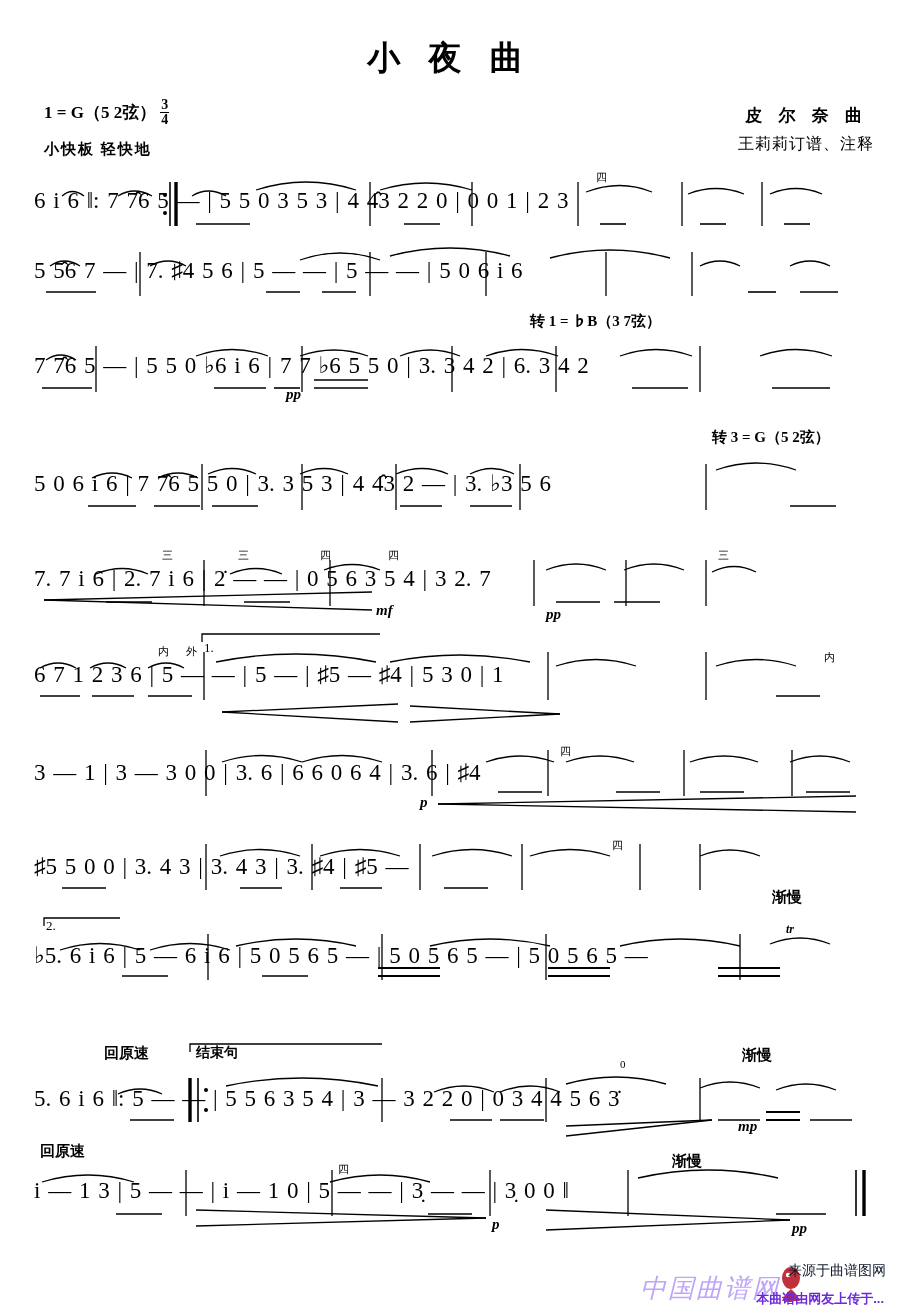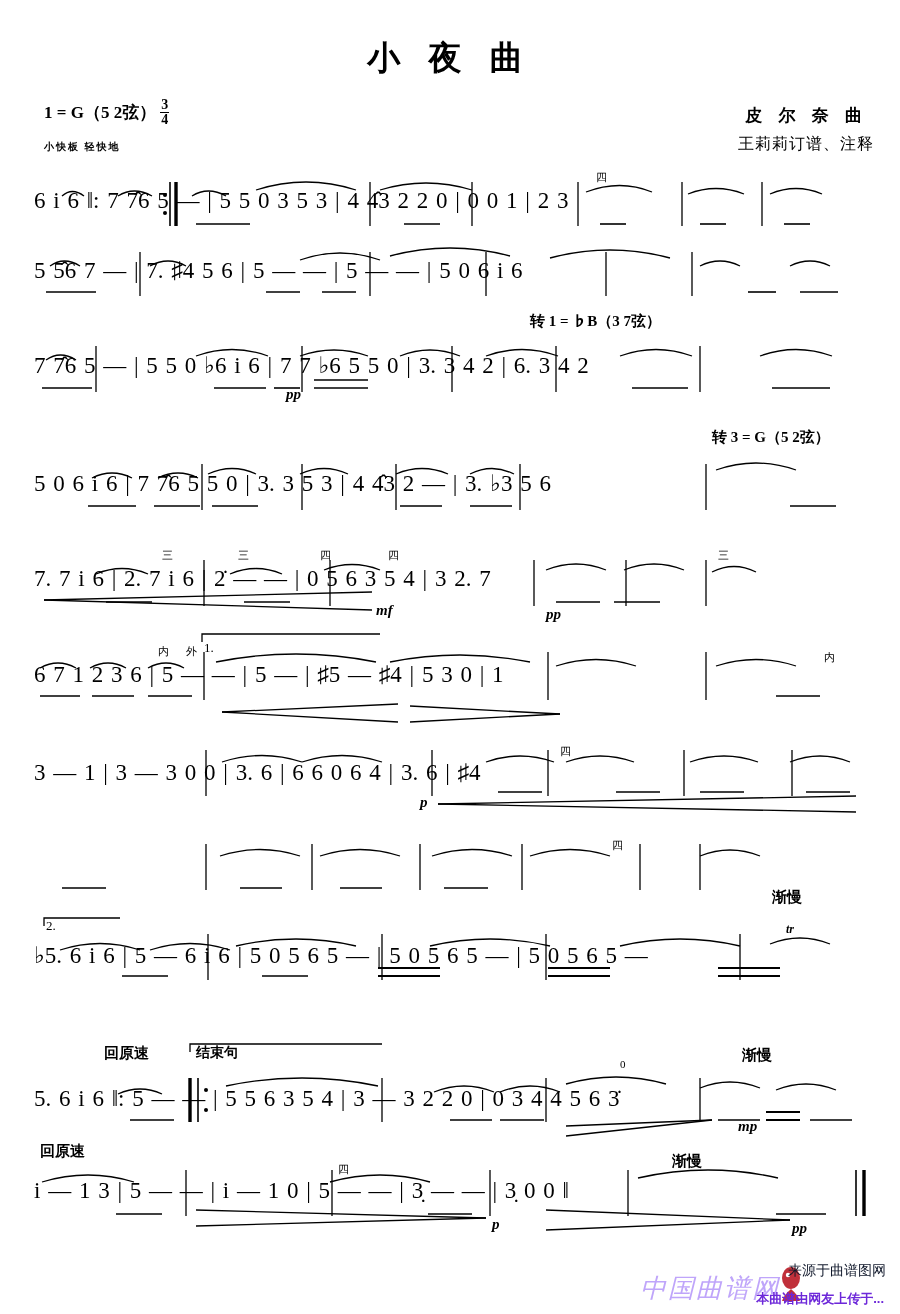--- a/index.html
+++ b/index.html
@@ -33,21 +33,21 @@
   .meter{
     display:inline-block;position:relative;top:-2px;
     font-size:13px;line-height:1;text-align:center;
     vertical-align:middle;margin-left:4px;
   }
   .meter .num{display:block;border-bottom:1.4px solid #000;padding:0 1px;font-weight:bold;font-size:14px;}
   .meter .den{display:block;padding:0 1px;font-weight:bold;font-size:14px;}
 
   .tempo-line{
     position:absolute;left:44px;top:140px;
-    font-size:10px;font-weight:bold;
+    font-size:15px;font-weight:bold;
     letter-spacing:2px;
   }
 
   
   .credit1{
     position:absolute;right:32px;top:104px;
     font-size:17px;font-weight:bold;letter-spacing:6px;
     white-space:nowrap;
   }
   .credit2{
@@ -139,20 +139,23 @@
       <span class="notes">5   0 6   i 6 | 7 7̂6   5   5 0 | 3.    3   5 3 | 4 4̂3   2  —  | 3.   ♭3   5 6</span>
     </div>
   <div class="row" style="top:566px;">
       <span class="notes">7.    7   i 6 | 2.    7   i 6 | 2̇  —  —  | 0 5   6 3   5 4 | 3   2.    7</span>
     </div>
   <div class="row" style="top:662px;">
       <span class="notes">6 7   1 2   3 6 | 5  —  —  | 5  —  | ♯5  —  ♯4 | 5   3 0 | 1</span>
     </div>
   <div class="row" style="top:760px;">
       <span class="notes">3  —  1 | 3  —  3 0   0 | 3.    6 | 6   6 0   6 4 | 3.    6 | ♯4</span>
+    </div>
+  <div class="row" style="top:854px;">
+      <span class="notes">♯5   5 0   0 | 3.    4   3 | 3.    4   3 | 3.    ♯4 | ♯5  —</span>
     </div>
   <div class="row" style="top:942px;">
       <span class="notes">♭5.    6   i 6 | 5  —  6   i 6 | 5 0 5 6   5  —  | 5 0 5 6   5  —  | 5 0 5 6   5  —</span>
     </div>
   <div class="row" style="top:1086px;">
       <span class="notes">5.    6   i 6 ‖: 5  —  —  | 5 5   6 3   5 4 | 3  —  3   2   2 0 | 0 3   4 4 5   6 3̇</span>
     </div>
   <div class="row" style="top:1178px;">
       <span class="notes">i  —  1 3 | 5  —  —  | i  —  1 0 | 5  —  —  | 3̣  —  —  | 3̣ 0   0 ‖</span>
     </div>

